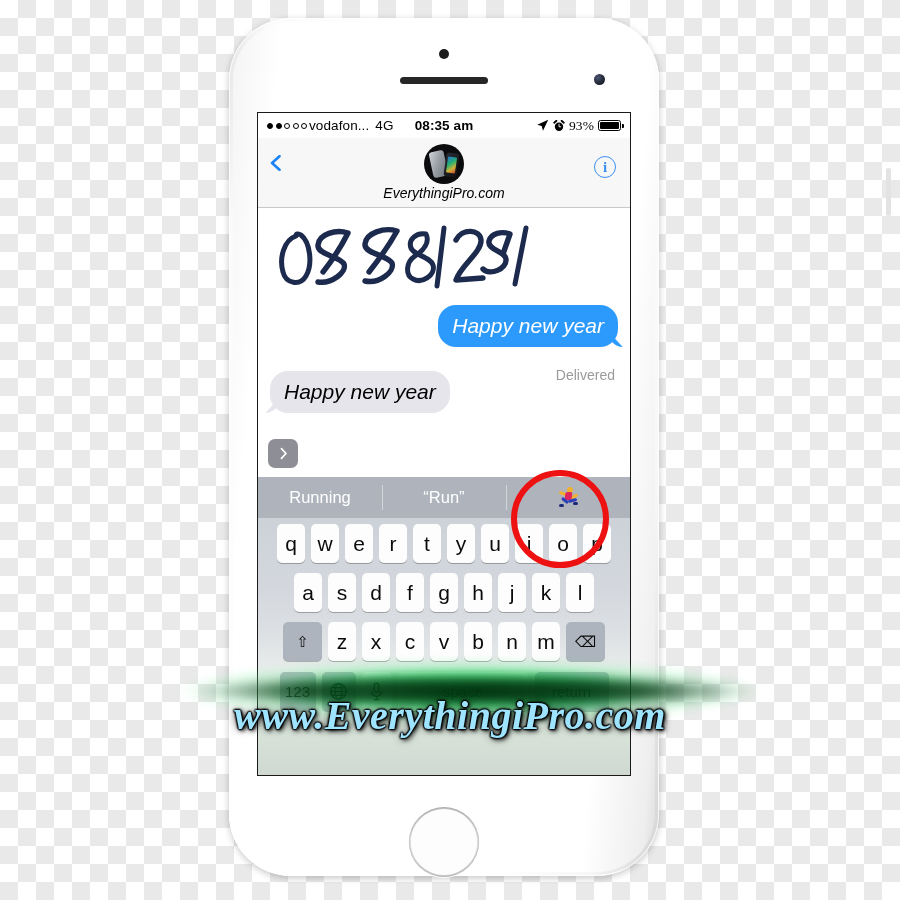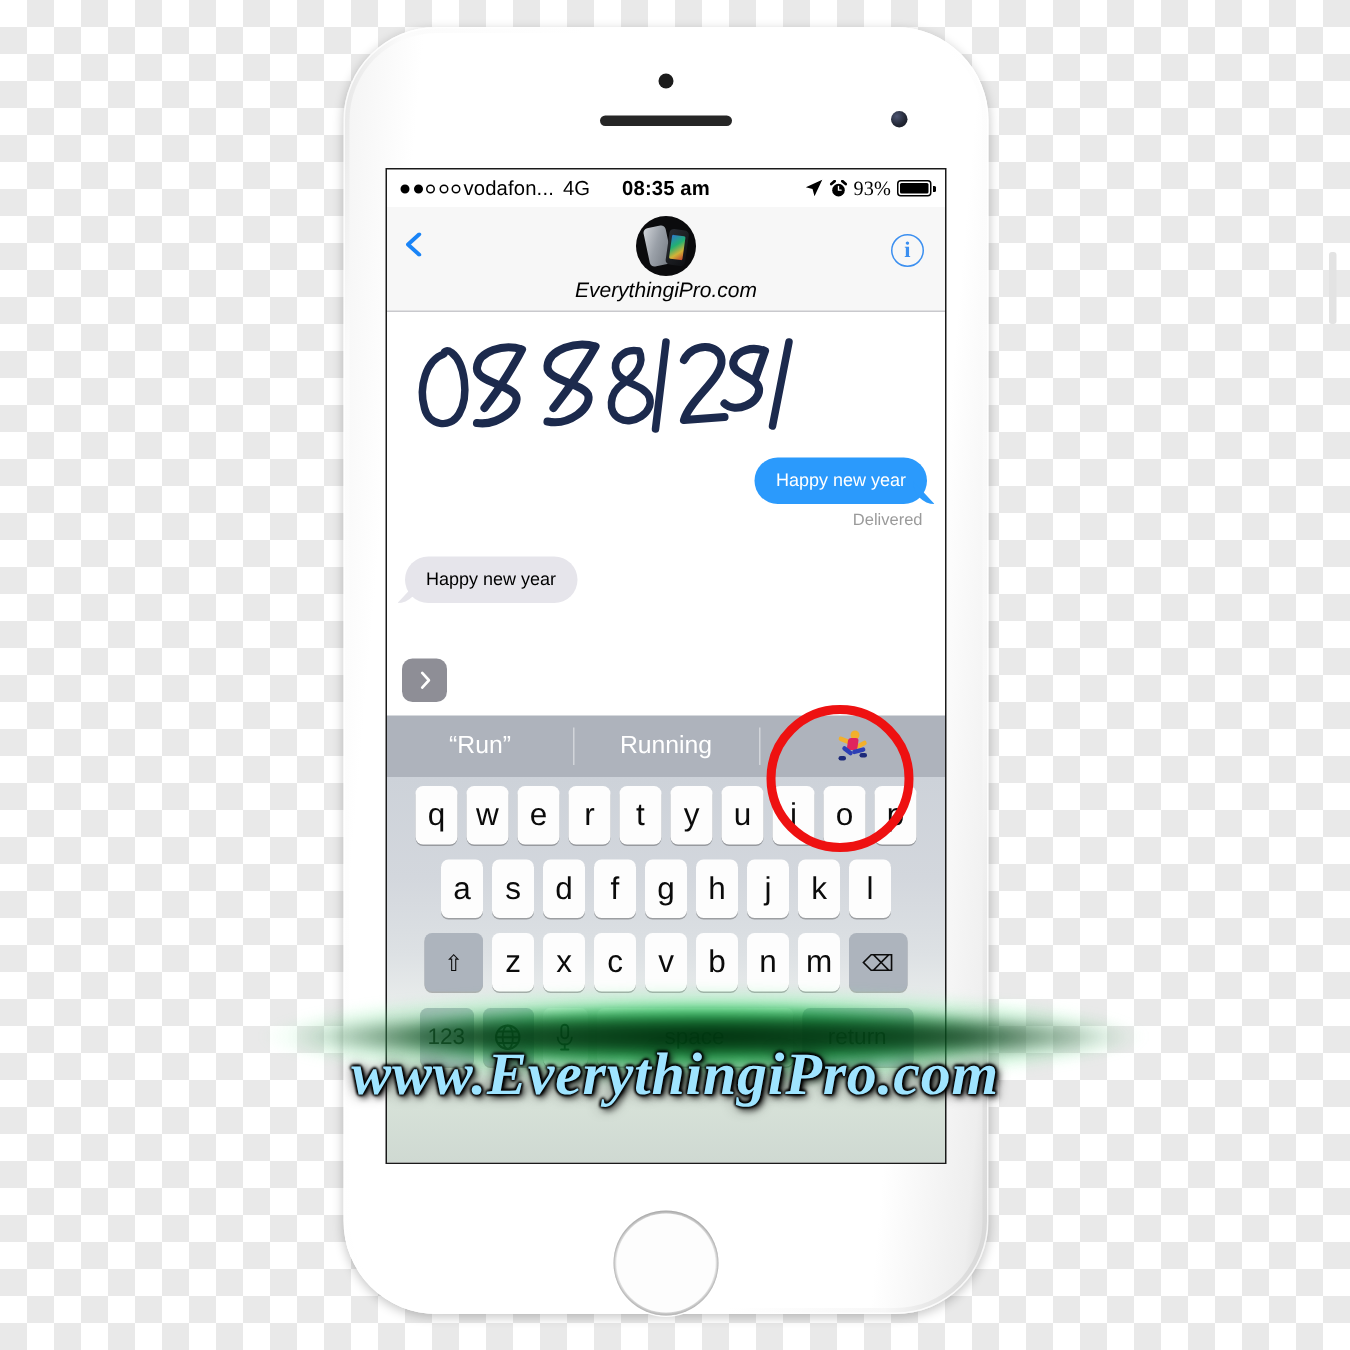--- a/index.html
+++ b/index.html
@@ -79,26 +79,26 @@
     background:linear-gradient(120deg,#d3d6db,#9aa0a8 45%,#6e747c);transform:rotate(-12deg);}
   #avatar .ph2{position:absolute;left:21px;top:9px;width:13px;height:24px;border-radius:3px;
     background:linear-gradient(120deg,#2a2d33,#0e0f12);transform:rotate(8deg);}
   #avatar .ph2 i{position:absolute;left:2px;top:4px;right:2px;bottom:4px;border-radius:1px;
     background:linear-gradient(140deg,#2f7fe0,#23c07a 40%,#e6c33a 70%,#d8492f);opacity:.9;display:block;}
   #contact-name{position:absolute;left:0;right:0;top:47px;text-align:center;font-size:14px;color:#000;font-style:italic;}
 
   
   #convo{height:222px;background:#fff;position:relative;padding:0 10px;box-sizing:border-box;}
   #handwriting{position:absolute;left:16px;top:6px;width:260px;height:80px;}
-  .bubble{max-width:200px;font-size:12px;line-height:1.25;padding:8px 14px;border-radius:18px;position:relative;display:inline-block;}
+  .bubble{max-width:200px;font-size:21px;line-height:1.25;padding:8px 14px;border-radius:18px;position:relative;display:inline-block;font-style:italic;}
   #sent-row{position:absolute;right:12px;top:97px;text-align:right;}
   #sent-bubble{background:#2b9afc;color:#fff;border-radius:18px;}
   #sent-bubble::after{content:"";position:absolute;right:-5px;bottom:0px;width:14px;height:15px;background:#2b9afc;
     border-bottom-left-radius:16px;clip-path:polygon(0 0,100% 100%,0 100%);}
-  #delivered{font-size:11px;color:#9a9a9a;margin-top:5px;margin-right:3px;}
+  #delivered{font-size:14px;color:#9a9a9a;margin-top:20px;margin-right:3px;}
   #recv-row{position:absolute;left:12px;top:163px;}
   #recv-bubble{background:#e6e5eb;color:#000;border-radius:18px;}
   #recv-bubble::after{content:"";position:absolute;left:-5px;bottom:0px;width:14px;height:15px;background:#e6e5eb;
     border-bottom-right-radius:16px;clip-path:polygon(100% 0,100% 100%,0 100%);}
 
   
   #inputbar{height:47px;background:#fff;display:flex;align-items:center;padding:0 10px;box-sizing:border-box;gap:9px;border-top:none;}
   #apps-btn{width:30px;height:29px;border-radius:7px;background:#8e8e96;display:flex;align-items:center;justify-content:center;flex:0 0 auto;}
   #field{flex:1;height:31px;border:1px solid #c8c8cc;border-radius:16px;display:flex;align-items:center;
     padding:0 38px 0 12px;box-sizing:border-box;position:relative;background:#fff;}
@@ -255,22 +255,22 @@
 
   <div id="inputbar">
     <div id="apps-btn">
       <svg width="13" height="13" viewBox="0 0 16 16">
         <path d="M5.5 2 L11 8 L5.5 14" stroke="#fff" stroke-width="2.2" fill="none" stroke-linecap="round" stroke-linejoin="round"></path>
       </svg>
     </div>
   </div>
 
   <div id="predictive">
+    <div class="pred">Running</div>
     <div class="pred">“Run”</div>
-    <div class="pred">Running</div>
     <div class="pred">
       <span class="emoji-runner">
         <span class="head"></span>
           <span class="arm1"></span>
           <span class="arm2"></span>
         <span class="torso"></span>
           <span class="leg1"></span>
           <span class="leg2"></span>
         <span class="shoe1"></span>
           <span class="shoe2"></span>

